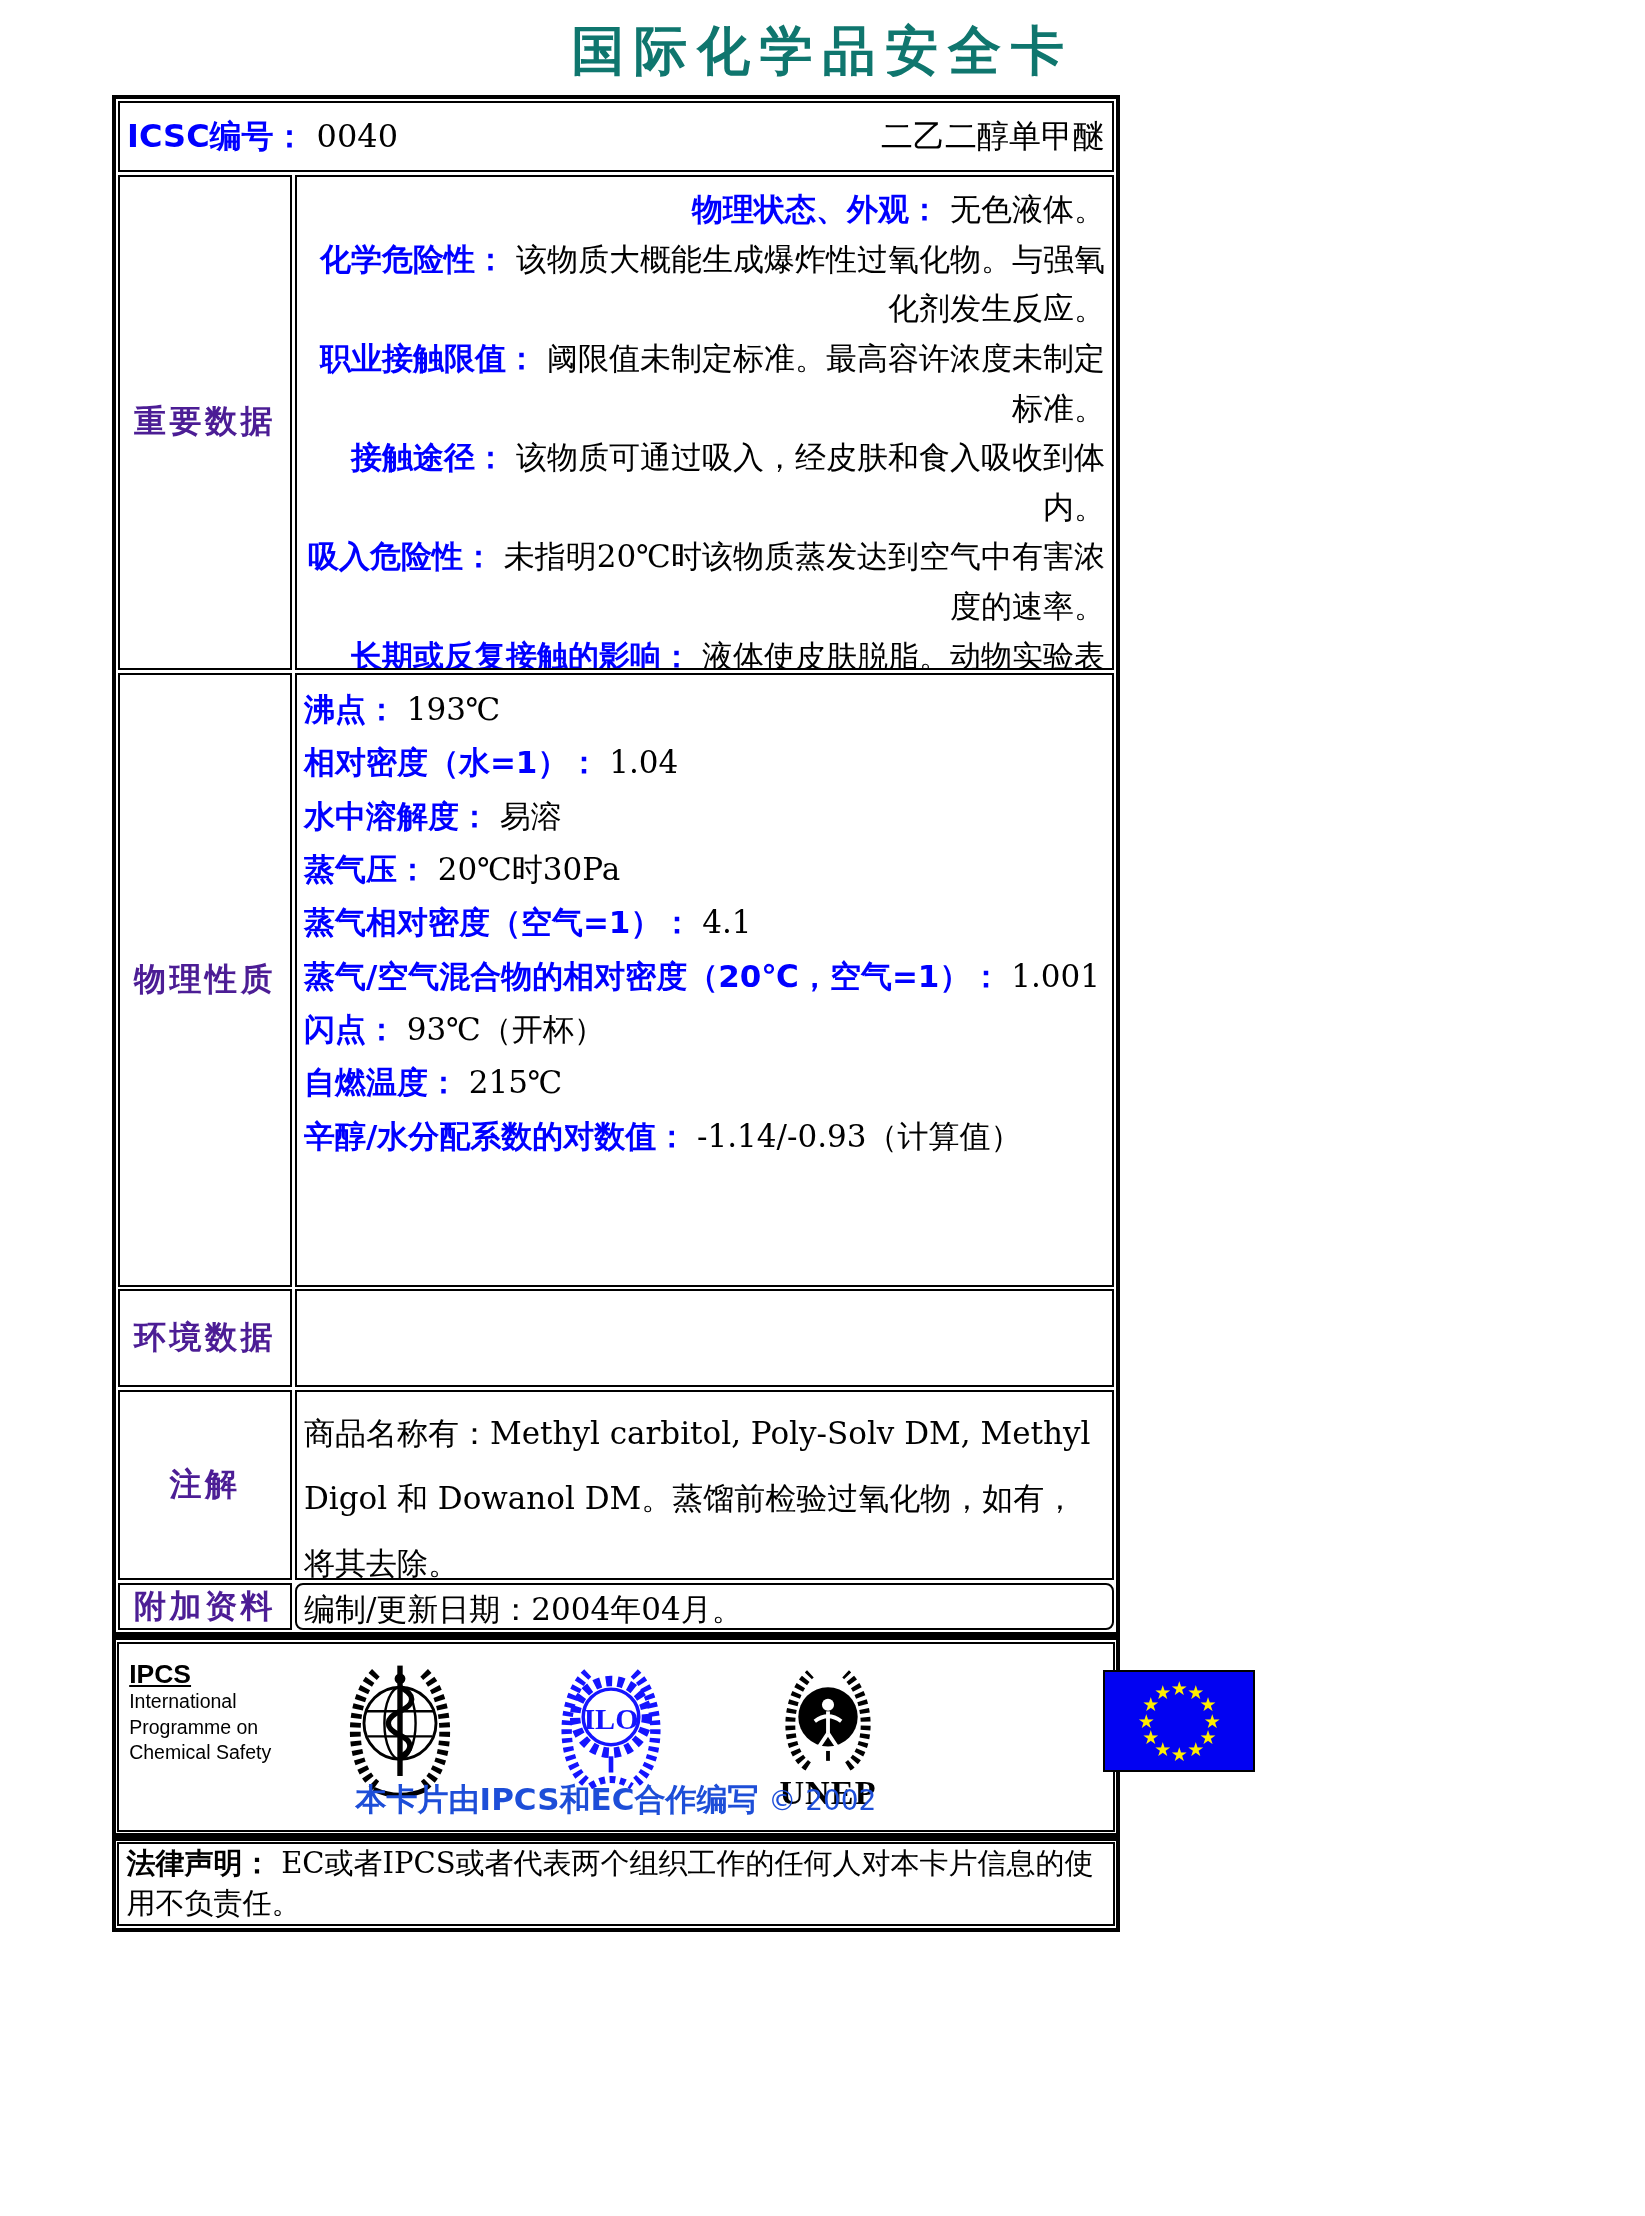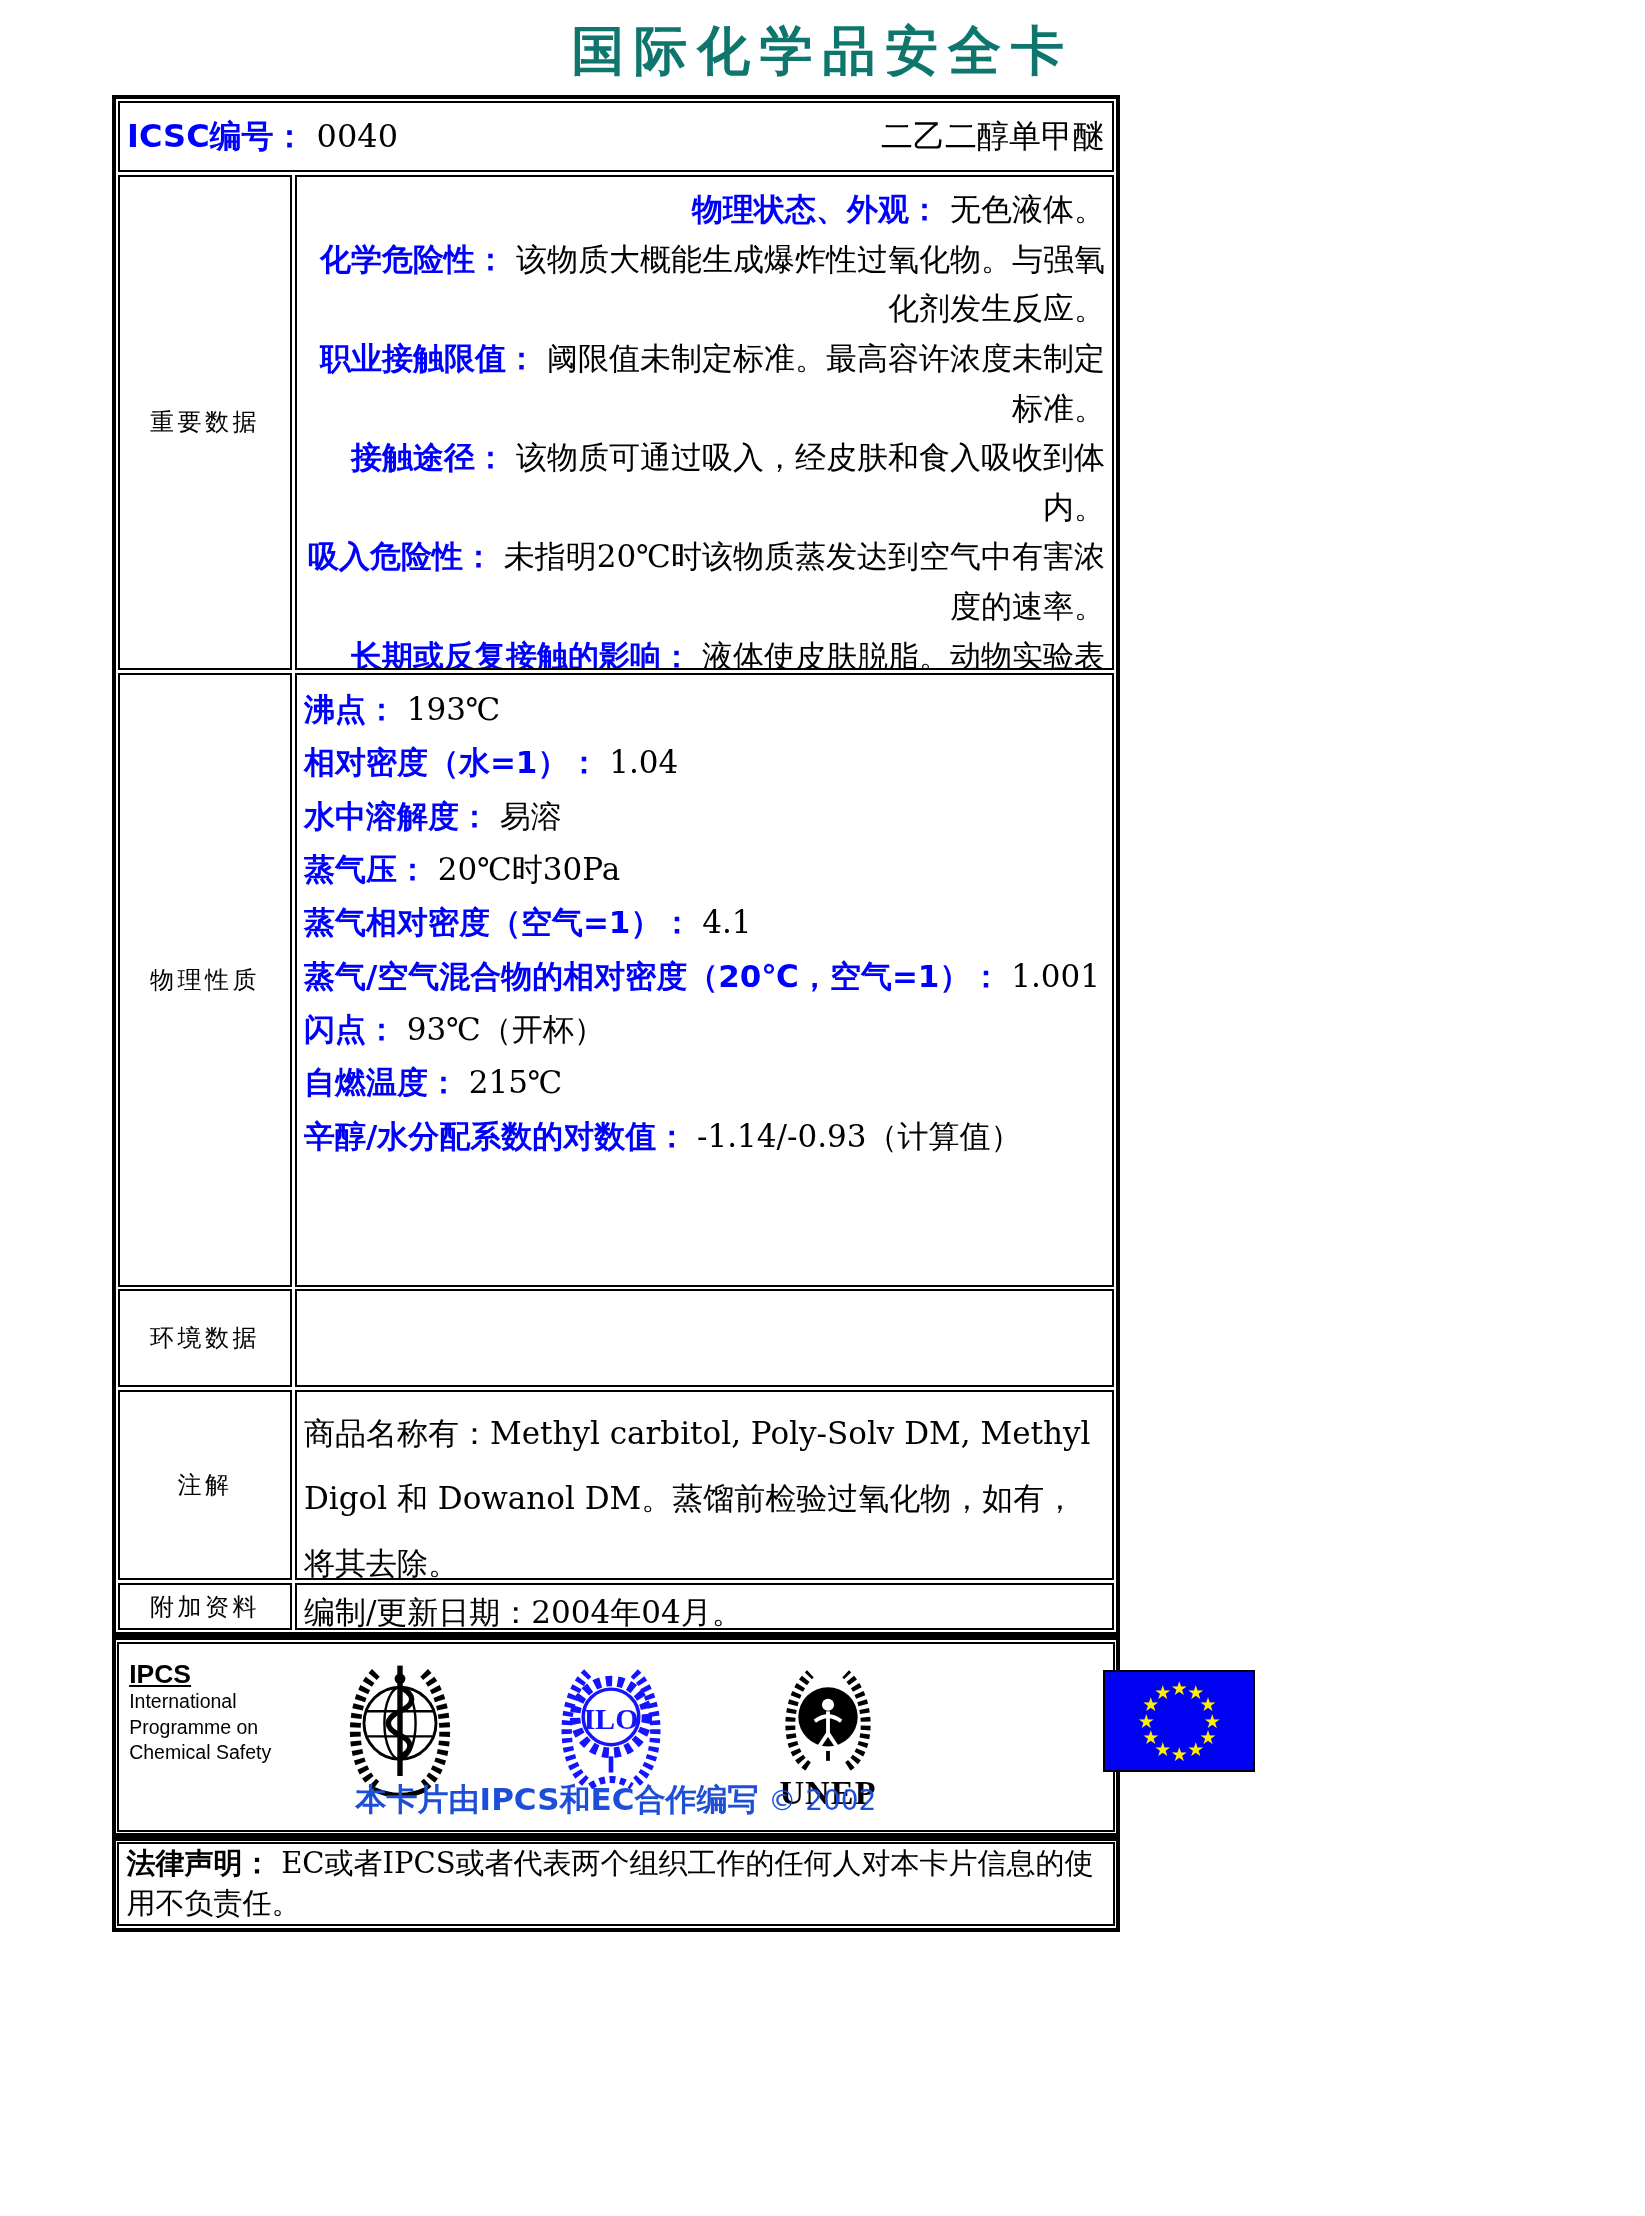--- a/index.html
+++ b/index.html
@@ -16,29 +16,29 @@
   
   .tbl{border:4.2px solid #000;padding:2.1px;display:flex;flex-direction:column;gap:2.8px;box-sizing:border-box;}
   .row{display:flex;gap:2.8px;}
   .cell{border:2.1px solid #000;box-sizing:border-box;background:#fff;}
   .hdr-cell{
     flex:1;height:71px;display:flex;align-items:center;justify-content:space-between;
     padding:0 7px;font-size:32px;
   }
   .lblcol{
     flex:0 0 174px;display:flex;align-items:center;justify-content:center;
-    color:#000000;font-weight:normal;font-size:24px;letter-spacing:3.5px;text-align:center;
+    color:#4c1d95;font-weight:bold;font-size:32px;letter-spacing:3.5px;text-align:center;
   }
   .content{flex:1;padding:8.4px 7px 0 7px;font-size:31px;overflow:hidden;}
   .row-important{height:495px;}
   .row-physical{height:614px;}
   .row-env{height:98px;}
   .row-notes{height:190px;}
   .row-add{height:47px;}
-  .row-add .content{padding-top:12px;display:flex;align-items:center;}
+  .row-add .content{padding-top:4px;display:flex;align-items:flex-start;border-radius:8px;}
   .fline{margin:0;line-height:1.6;text-align:right;}
   .pline{margin:0;line-height:1.72;}
   .nline{margin:0;line-height:2.1;}
   .lbl{color:#0000ff;font-weight:bold;}
   .val{font-family:"DejaVu Serif", serif;}
   .gap{display:inline-block;width:9.8px;}
   .chem-name{font-family:"DejaVu Serif", serif;}
   .icsc-num{font-family:"DejaVu Serif", serif;margin-left:11px;}
   
   .box{border:4.2px solid #000;padding:1.4px;box-sizing:border-box;}

